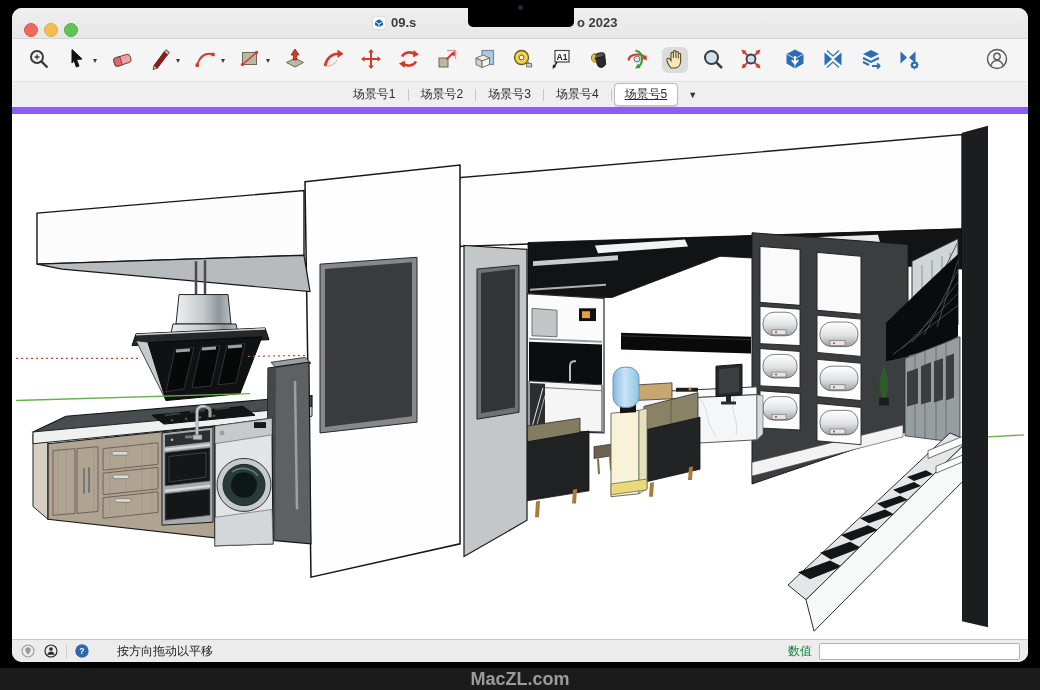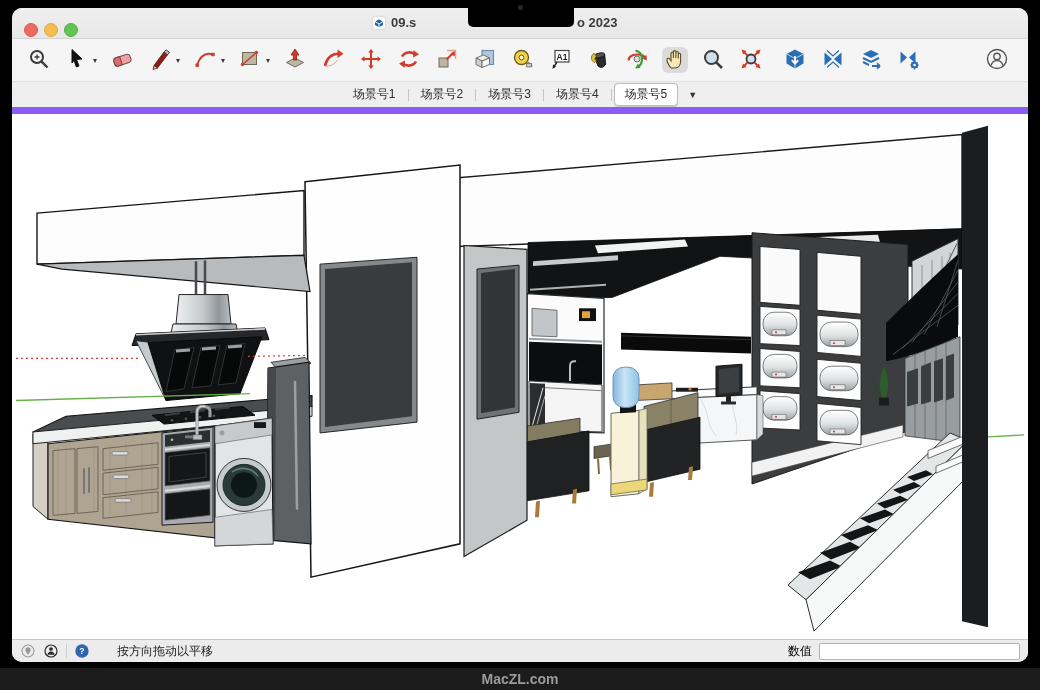--- a/index.html
+++ b/index.html
@@ -25,38 +25,38 @@
   .tool{width:26px;height:26px;display:flex;justify-content:center;flex:0 0 auto;}
   .tool svg{width:24px;height:24px;display:block;}
   .dd{font-size:8px;color:#3a3a3a;margin-left:-9px;flex:0 0 auto;cursor:default;}
   .active-tool{background:#dcdbdc;border-radius:6px;}
   .acct{margin-left:auto;margin-right:4px;}
   
   .tabbar{height:25px;flex:0 0 25px;background:#f0eff0;border-bottom:7px solid #8b5cf6;
     display:flex;align-items:center;justify-content:center;font-size:12px;color:#2c2c2c;}
   .tabsep{width:1px;height:12px;background:#c6c5c6;margin:0 2px;}
   .tab{padding:2px 10px;white-space:nowrap;}
-  .tab.active{background:#fff;border:1px solid #bdbcbd;border-radius:4px;box-shadow:0 0.5px 1px rgba(0,0,0,.15);}
+  .tab.active{background:#fff;border:1px solid #bdbcbd;border-radius:4px;box-shadow:0 0.5px 1px rgba(0,0,0,.15);text-decoration:underline;}
   .tabcaret{margin-left:10px;font-size:9px;color:#333;}
   
   .viewport{flex:1 1 auto;position:relative;background:#fff;overflow:hidden;}
   .viewport svg{display:block;}
   
   .statusbar{height:22px;flex:0 0 22px;background:#ececec;border-top:1px solid #c6c6c6;
     display:flex;align-items:center;padding:0 8px;font-size:12px;color:#222;gap:7px;}
   .sico{width:16px;height:16px;flex:0 0 auto;}
   .sdiv{width:1px;height:14px;background:#cdcdcd;}
   .hint{margin-left:20px;}
-  .vcl{margin-left:auto;color:#000000;}
+  .vcl{margin-left:auto;color:#15803d;}
   .vcl-input{width:193px;height:15px;border:1px solid #b3b3b3;border-radius:2px;background:#fff;
     font-size:11px;padding:0 3px;font-family:"Liberation Sans",sans-serif;}
   
   .bottombar{position:absolute;left:0;top:662px;width:1040px;height:28px;background:#000;}
   .bottombar .strip{position:absolute;left:0;bottom:0;width:100%;height:22px;background:#1b1b1b;
-    color:#9b9b9b;font-weight:bold;font-size:14px;text-align:center;line-height:22px;}
+    color:#9b9b9b;font-weight:bold;font-size:18px;text-align:center;line-height:22px;}
 </style>
 </head>
 <body>
 
 <div class="window">
 
   <div class="titlebar">
     <div class="tl red"></div>
     <div class="tl yel"></div>
     <div class="tl grn"></div>

